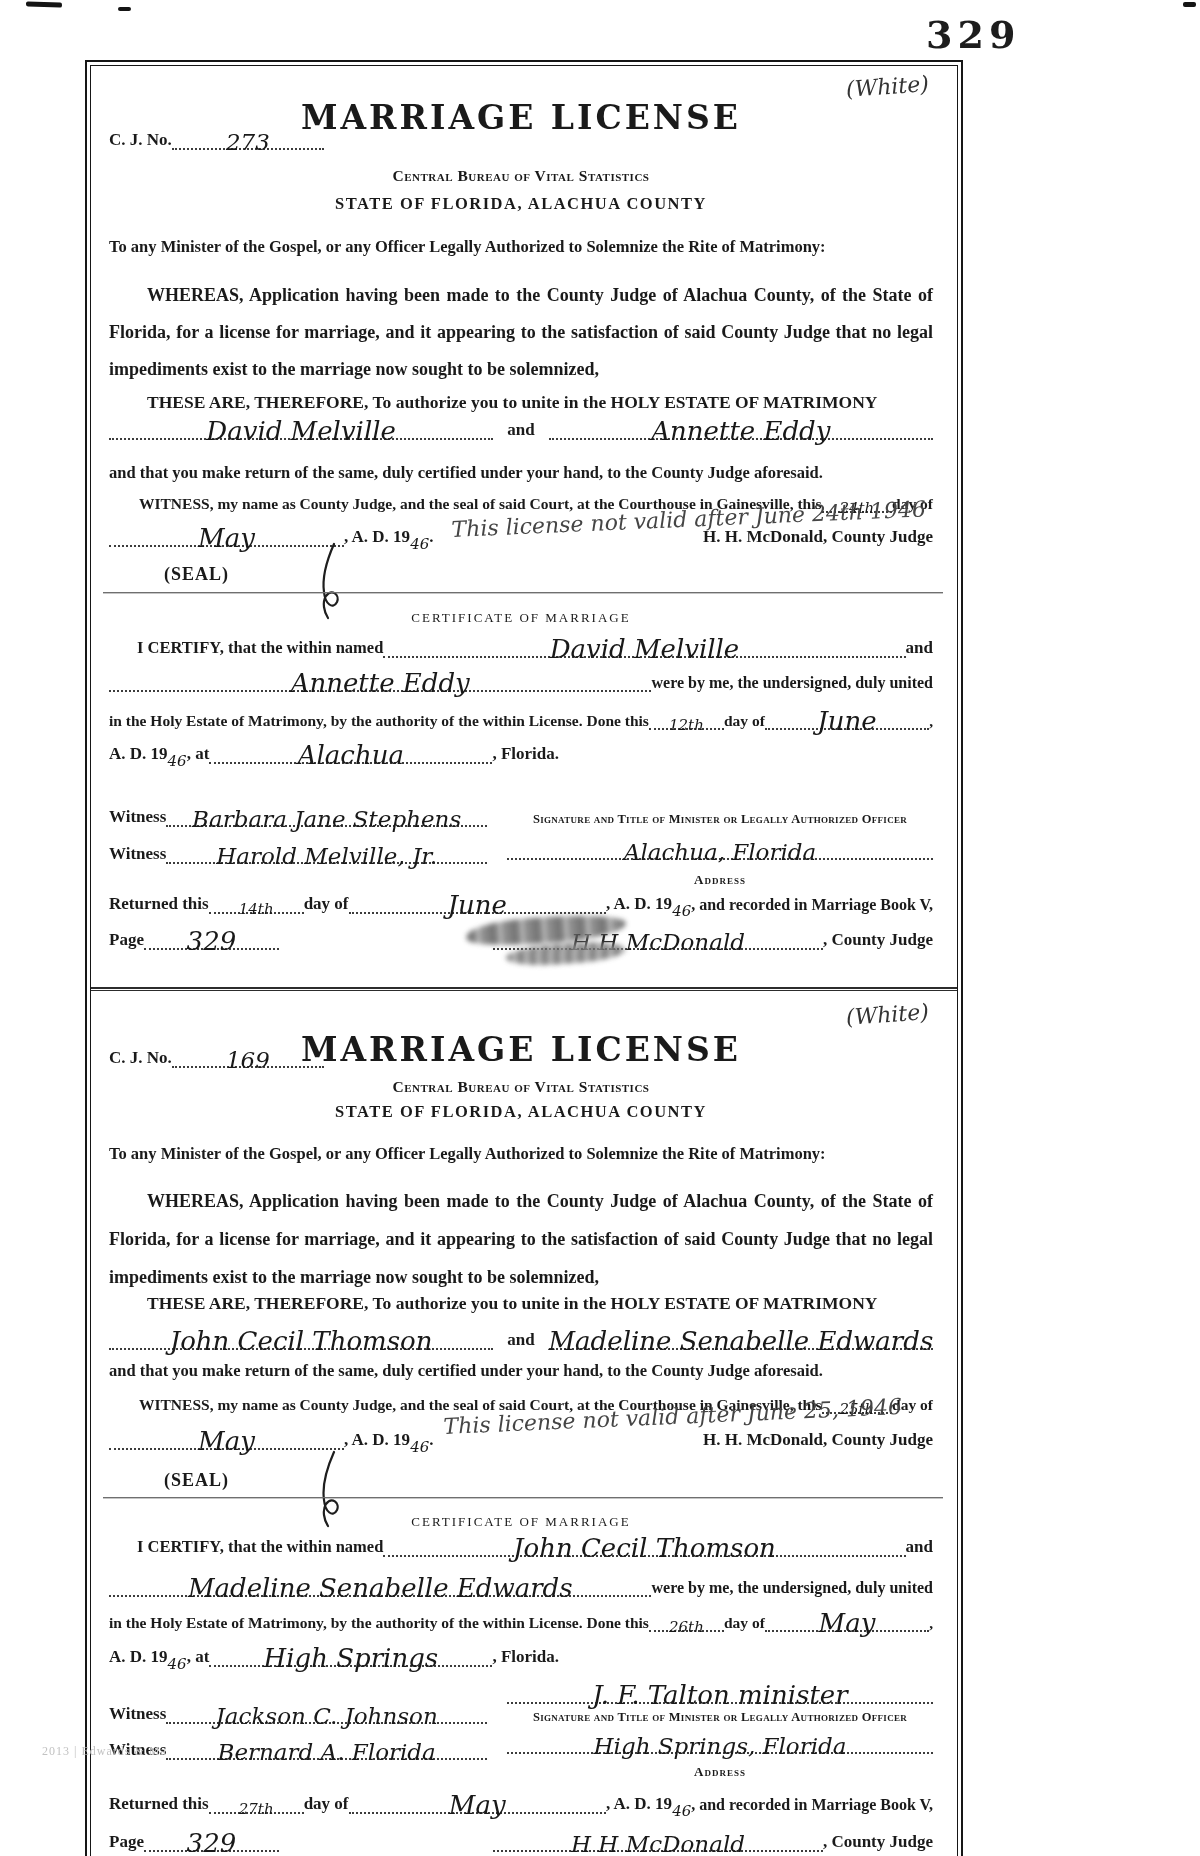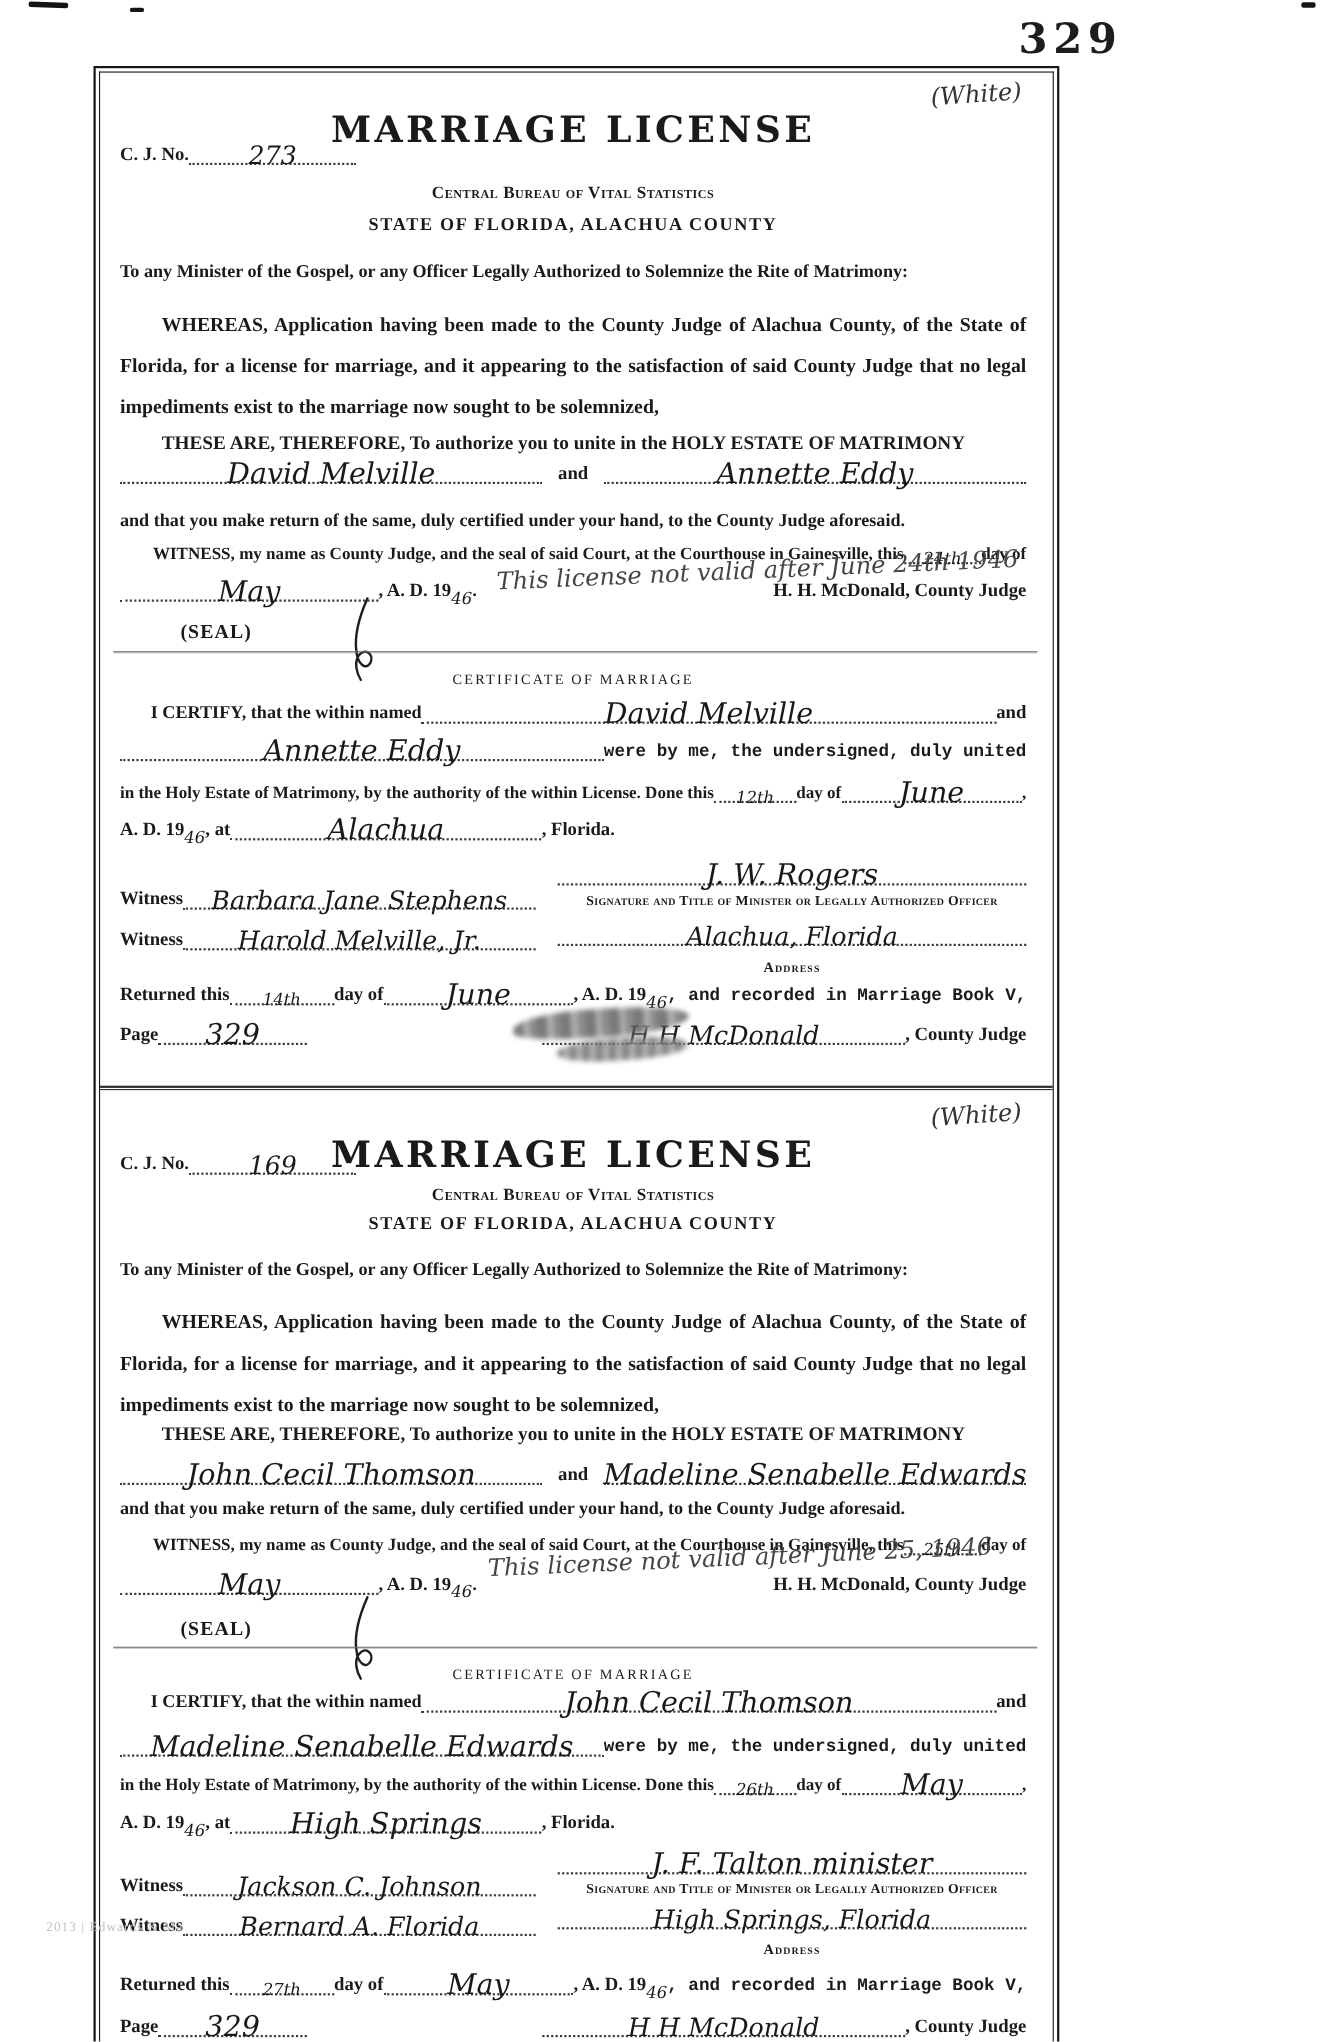--- a/index.html
+++ b/index.html
@@ -24,21 +24,21 @@
     content: ""; position: absolute; left: 3px; top: 3px; right: 3px; bottom: 0;
     border: 1px solid #161616; border-bottom: none; pointer-events: none;
   }
   .license { position: absolute; left: 22px; right: 28px; }
   .lic-1 { top: 10px; height: 930px; }
   .lic-2 { top: 940px; height: 900px; }
   .row { position: absolute; left: 0; right: 0; display: flex; align-items: flex-end; }
   .abs { position: absolute; }
   .centerline { position: absolute; left: 0; right: 0; text-align: center; }
   .t { font-weight: bold; font-size: 17px; line-height: 1.15; white-space: nowrap; }
-  .t-sm { font-size: 16px; font-family: Liberation Mono, monospace; }
+  .t-sm { font-size: 16px; }
   .lead { border-bottom: 2px dotted #3c3c3c; display: flex; justify-content: center; align-items: flex-end; min-width: 28px; }
   .grow { flex: 1; }
   .hw {
     font-family: "DejaVu Serif", serif; font-style: italic;
     white-space: nowrap; color: #191919; line-height: 0.9; position: relative;
   }
   .hw-name { font-size: 26px; margin-bottom: -5px; }
   .hw-md   { font-size: 23px; margin-bottom: -5px; }
   .hw-sm   { font-size: 15px; margin-bottom: -4px; }
   .hw-note { font-size: 22px; color: #454545; }
@@ -190,25 +190,20 @@
     <div class="row" style="top:664px;height:28px;width:450px;">
       <span class="t">A. D. 19</span>
       <span class="hw hw-sm">46</span>
       <span class="t">, at</span>
       <span class="lead grow">
         <span class="hw hw-name">Alachua</span>
       </span>
       <span class="t">, Florida.</span>
     </div>
 
-    <div class="row" style="top:703px;left:398px;height:30px;">
-      <span class="lead grow">
-        <span class="hw hw-name">J. W. Rogers</span>
-      </span>
-    </div>
     <div class="abs sig-label" style="top:740px;left:398px;right:0;text-align:center;">Signature and Title of Minister or Legally Authorized Officer</div>
 
     <div class="row" style="top:725px;height:30px;width:378px;">
       <span class="t">Witness</span>
       <span class="lead grow">
         <span class="hw hw-md">Barbara Jane Stephens</span>
       </span>
     </div>
     <div class="row" style="top:762px;height:30px;width:378px;">
       <span class="t">Witness</span>

